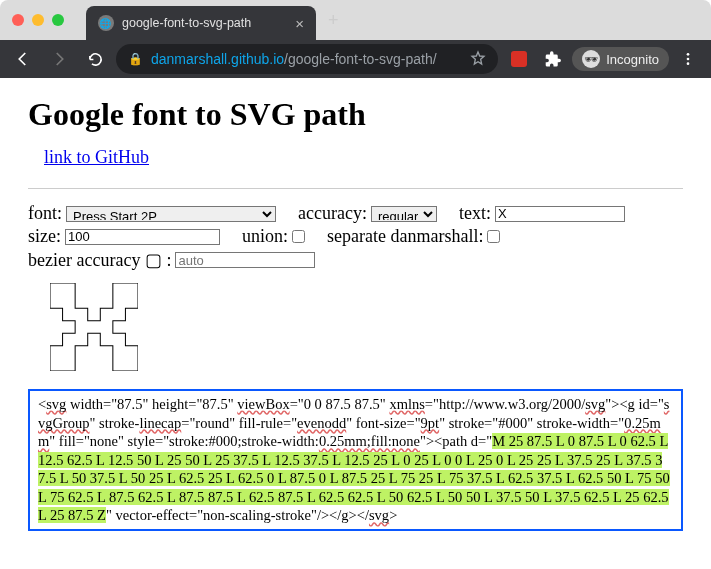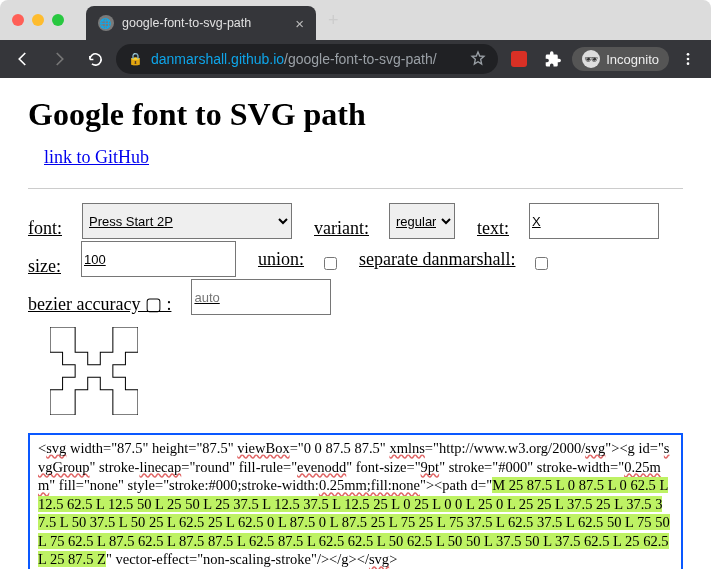--- a/index.html
+++ b/index.html
@@ -20,22 +20,22 @@
 .omnibox .urlhost { color: #0ea5e9; }
 .rightbtns { display: flex; gap: 4px; align-items: center; }
 .iconbtn { width: 30px; height: 30px; display:flex; align-items:center; justify-content:center; color:#ddd; }
 .incognito-chip { background:#555; border-radius: 14px; padding: 3px 10px; display:flex; align-items:center; gap:6px; color:#eee; font-size:13px;}
 .incognito-chip .spy { width:18px; height:18px; border-radius:50%; background:#ddd; display:flex;align-items:center;justify-content:center;font-size:11px;color:#333;}
 .content { padding: 18px 28px; font-family: "Times New Roman", Times, serif; color: #000; }
 h1 { font-size: 32px; font-weight: bold; margin-bottom: 14px; }
 a.gh { color: #0000ee; text-decoration: underline; font-size: 18px; margin-left: 16px; }
 hr { border: none; border-top: 1px solid #ccc; margin: 20px 0 14px; }
 .form-row { display: flex; flex-wrap: wrap; gap: 4px 22px; font-size: 18px; align-items: center; margin-bottom: 2px; }
-.fg { display: flex; align-items: flex-end; gap: 20px; text-decoration: underline; }
-select, input[type=text] { font-family: Arial, sans-serif; font-size: 13px; border: 1px solid #767676; background:#efefef; padding: 1px 2px; height:36px;}
+.fg { display: flex; align-items: center; gap: 4px; }
+select, input[type=text] { font-family: Arial, sans-serif; font-size: 13px; border: 1px solid #767676; background:#efefef; padding: 1px 2px; height:16px;}
 select { background:#efefef; }
 input[type=text] { background:#fff; }
 .sel-font { width: 210px; }
 .sel-variant { width: 66px; }
 .inp-text { width: 130px; }
 .inp-size { width: 155px; }
 .inp-bez { width: 140px; color:#757575;}
 input[type=checkbox] { width: 13px; height: 13px; }
 .preview { margin: 12px 0 14px 22px; }
 .output { border: 2px solid #0a58ff; padding: 4px 8px; font-family: "Times New Roman", serif; font-size: 14.5px; line-height: 1.28; word-break: break-all; }
@@ -111,21 +111,21 @@
   <h1>Google font to SVG path</h1>
   <a href="#" class="gh">link to GitHub</a>
   <hr>
 
   <div class="form-row">
     <div class="fg">
       <span>font:</span>
       <select class="sel-font"><option>Press Start 2P</option></select>
     </div>
     <div class="fg">
-      <span>variant:</span>
+      <span>accuracy:</span>
       <select class="sel-variant"><option>regular</option></select>
     </div>
     <div class="fg">
       <span>text:</span>
       <input type="text" class="inp-text" value="X" style="">
     </div>
   </div>
 
   <div class="form-row">
     <div class="fg">

